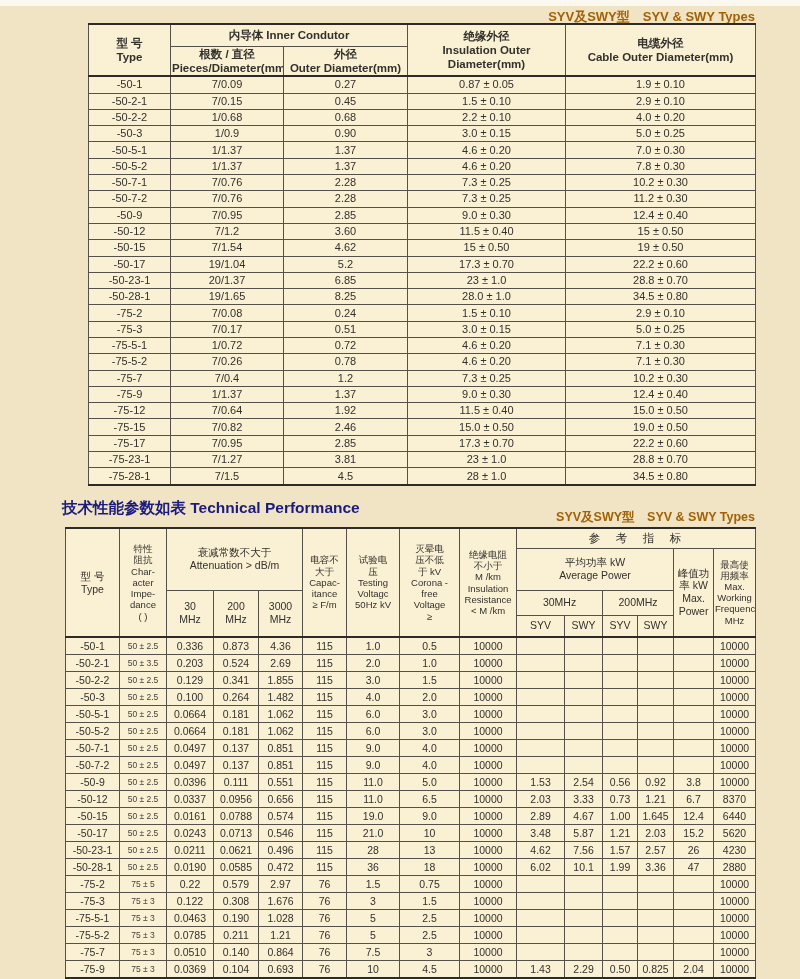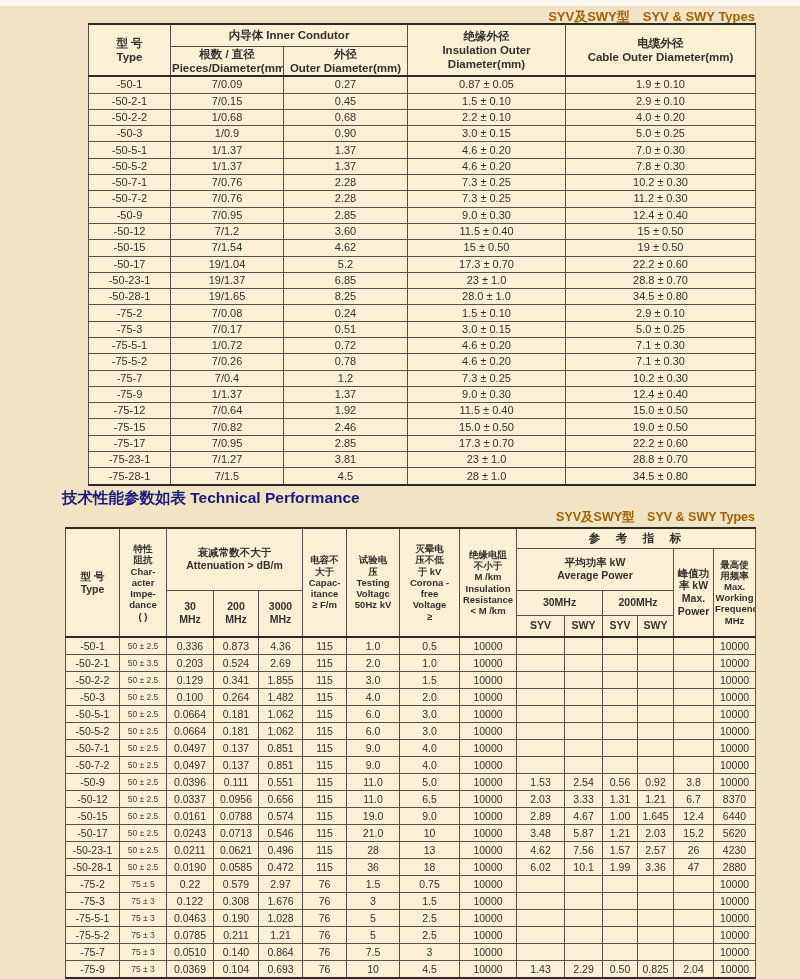--- a/index.html
+++ b/index.html
@@ -11,39 +11,39 @@
     -webkit-font-smoothing:antialiased;
   }
   .page-edge{position:absolute;top:0;left:0;width:800px;height:6px;background:#fbf8f0;}
   .corner-title{
     position:absolute;right:45px;font-weight:bold;font-size:13px;color:#a16207;
     white-space:nowrap;
   }
   .corner-title.t1{top:8px;}
   .corner-title.t2{top:509px;font-size:12.5px;}
   .section-title{
-    position:absolute;left:62px;top:488px;
+    position:absolute;left:62px;top:498px;
     font-weight:bold;font-size:15.5px;color:#1b1b7e;white-space:nowrap;
   }
   table{border-collapse:collapse;table-layout:fixed;background:#faf0d4;}
   #table1{position:absolute;left:88px;top:23px;width:667px;}
   #table2{position:absolute;left:65px;top:527px;width:690px;}
   th,td{
     border:1px solid #55514a;
     text-align:center;vertical-align:middle;
     padding:0 1px;overflow:hidden;
     font-weight:normal;
   }
   #table1{border-top:2px solid #2e2b26;border-bottom:2px solid #2e2b26;}
   #table2{border-top:2px solid #2e2b26;border-bottom:2px solid #2e2b26;}
   #table1 thead th{font-size:11.5px;font-weight:600;white-space:pre-line;line-height:1.25;}
   #table1 thead{border-bottom:2px solid #2e2b26;}
   #table2 thead{border-bottom:2px solid #2e2b26;}
   #table1 tbody td{font-size:11px;height:15.3px;line-height:1;}
-  #table2 thead th{font-size:10.5px;font-weight:700;white-space:pre-line;line-height:1.22;margin-top:32px;}
+  #table2 thead th{font-size:10.5px;font-weight:400;white-space:pre-line;line-height:1.22;margin-top:32px;}
   #table2 tbody td{font-size:10.5px;height:16px;line-height:1;}
   #table2 tbody td:nth-child(2){font-size:8.5px;color:#45423c;}
   .h-r1{height:22px;}
   .h-r2{height:27px;}
   #table2 .r1{height:20px;}
   #table2 .r2{height:42px;}
   #table2 .r3{height:25px;}
   #table2 .r4{height:22px;}
   #table2 th.cmp{font-size:9.5px;line-height:1.18;}
   #table2 th.ref{font-size:11.5px;letter-spacing:2px;}
@@ -161,21 +161,21 @@
       </tr>
       <tr>
         <td>-50-17</td>
         <td>19/1.04</td>
         <td>5.2</td>
         <td>17.3 ± 0.70</td>
         <td>22.2 ± 0.60</td>
       </tr>
       <tr>
         <td>-50-23-1</td>
-        <td>19/1.37</td>
+        <td>20/1.37</td>
         <td>6.85</td>
         <td>23 ± 1.0</td>
         <td>28.8 ± 0.70</td>
       </tr>
       <tr>
         <td>-50-28-1</td>
         <td>19/1.65</td>
         <td>8.25</td>
         <td>28.0 ± 1.0</td>
         <td>34.5 ± 0.80</td>
@@ -509,21 +509,21 @@
         <td>50 ± 2.5</td>
         <td>0.0337</td>
         <td>0.0956</td>
         <td>0.656</td>
         <td>115</td>
         <td>11.0</td>
         <td>6.5</td>
         <td>10000</td>
         <td>2.03</td>
         <td>3.33</td>
-        <td>1.31</td>
+        <td>0.73</td>
         <td>1.21</td>
         <td>6.7</td>
         <td>8370</td>
       </tr>
       <tr>
         <td>-50-15</td>
         <td>50 ± 2.5</td>
         <td>0.0161</td>
         <td>0.0788</td>
         <td>0.574</td>

